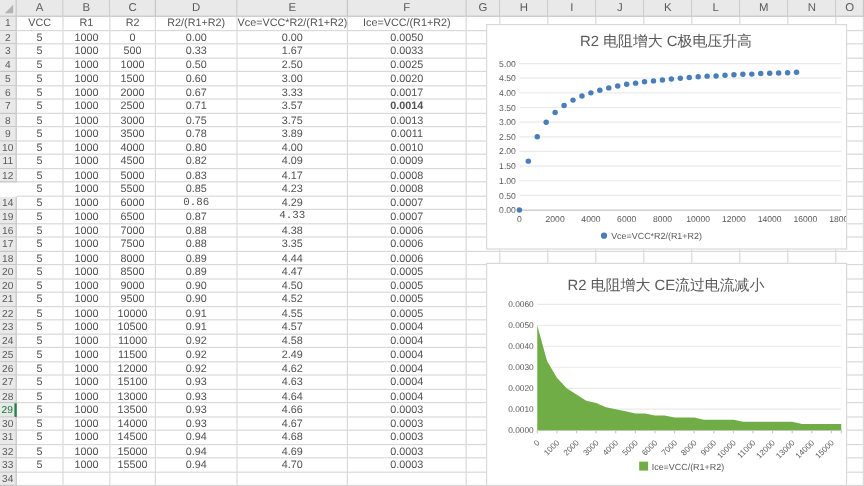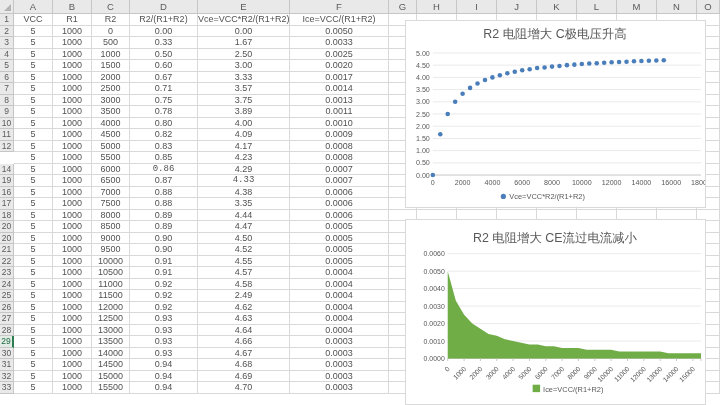--- a/index.html
+++ b/index.html
@@ -158,21 +158,21 @@
       <div class="c" style="width: 40px;"></div>
       <div class="c" style="width: 23px;"></div>
     </div>
     <div class="row body-row">
       <div class="c h rh" style="width: 14px;">7</div>
       <div class="c" style="width: 39px;">5</div>
       <div class="c" style="width: 39px;">1000</div>
       <div class="c" style="width: 38px;">2500</div>
       <div class="c" style="width: 68px;">0.71</div>
       <div class="c" style="width: 92px;">3.57</div>
-      <div class="c" style="width: 99px;">0.0014</div>
+      <div class="c" style="width: 99px; font-weight: bold;">0.0014</div>
       <div class="c" style="width: 28px;"></div>
       <div class="c" style="width: 40px;"></div>
       <div class="c" style="width: 40px;"></div>
       <div class="c" style="width: 40px;"></div>
       <div class="c" style="width: 40px;"></div>
       <div class="c" style="width: 40px;"></div>
       <div class="c" style="width: 40px;"></div>
       <div class="c" style="width: 40px;"></div>
       <div class="c" style="width: 23px;"></div>
     </div>
@@ -515,21 +515,21 @@
       <div class="c" style="width: 40px;"></div>
       <div class="c" style="width: 40px;"></div>
       <div class="c" style="width: 40px;"></div>
       <div class="c" style="width: 40px;"></div>
       <div class="c" style="width: 23px;"></div>
     </div>
     <div class="row body-row">
       <div class="c h rh" style="width: 14px;">27</div>
       <div class="c" style="width: 39px;">5</div>
       <div class="c" style="width: 39px;">1000</div>
-      <div class="c" style="width: 38px;">12500</div>
+      <div class="c" style="width: 38px;">15100</div>
       <div class="c" style="width: 68px;">0.93</div>
       <div class="c" style="width: 92px;">4.63</div>
       <div class="c" style="width: 99px;">0.0004</div>
       <div class="c" style="width: 28px;"></div>
       <div class="c" style="width: 40px;"></div>
       <div class="c" style="width: 40px;"></div>
       <div class="c" style="width: 40px;"></div>
       <div class="c" style="width: 40px;"></div>
       <div class="c" style="width: 40px;"></div>
       <div class="c" style="width: 40px;"></div>
@@ -627,20 +627,38 @@
       <div class="c" style="width: 23px;"></div>
     </div>
     <div class="row body-row">
       <div class="c h rh" style="width: 14px;">33</div>
       <div class="c" style="width: 39px;">5</div>
       <div class="c" style="width: 39px;">1000</div>
       <div class="c" style="width: 38px;">15500</div>
       <div class="c" style="width: 68px;">0.94</div>
       <div class="c" style="width: 92px;">4.70</div>
       <div class="c" style="width: 99px;">0.0003</div>
+      <div class="c" style="width: 28px;"></div>
+      <div class="c" style="width: 40px;"></div>
+      <div class="c" style="width: 40px;"></div>
+      <div class="c" style="width: 40px;"></div>
+      <div class="c" style="width: 40px;"></div>
+      <div class="c" style="width: 40px;"></div>
+      <div class="c" style="width: 40px;"></div>
+      <div class="c" style="width: 40px;"></div>
+      <div class="c" style="width: 23px;"></div>
+    </div>
+    <div class="row body-row">
+      <div class="c h rh" style="width: 14px;">34</div>
+      <div class="c" style="width: 39px;"></div>
+      <div class="c" style="width: 39px;"></div>
+      <div class="c" style="width: 38px;"></div>
+      <div class="c" style="width: 68px;"></div>
+      <div class="c" style="width: 92px;"></div>
+      <div class="c" style="width: 99px;"></div>
       <div class="c" style="width: 28px;"></div>
       <div class="c" style="width: 40px;"></div>
       <div class="c" style="width: 40px;"></div>
       <div class="c" style="width: 40px;"></div>
       <div class="c" style="width: 40px;"></div>
       <div class="c" style="width: 40px;"></div>
       <div class="c" style="width: 40px;"></div>
       <div class="c" style="width: 40px;"></div>
       <div class="c" style="width: 23px;"></div>
     </div>

